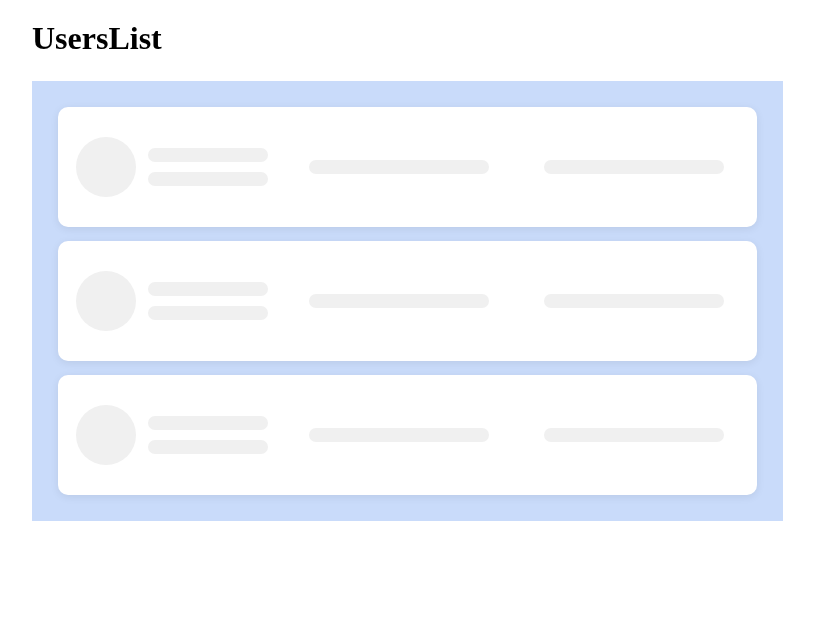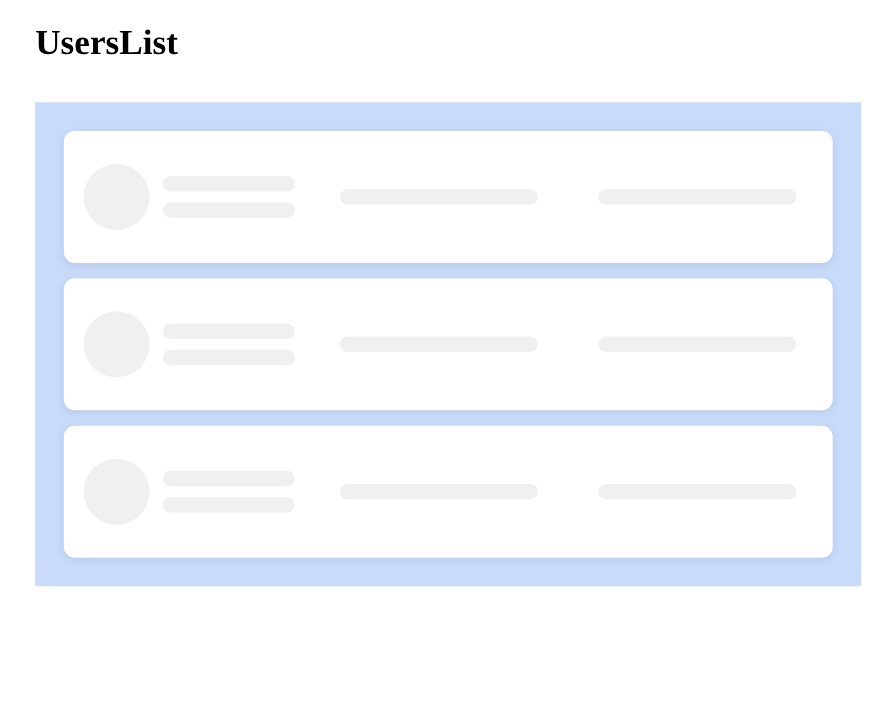--- a/index.html
+++ b/index.html
@@ -9,21 +9,21 @@
     }
     body {
       font-family: Georgia, 'Times New Roman', serif;
       background: #ffffff;
       padding: 10px 0;
     }
     .page-title {
       font-size: 32px;
       font-weight: bold;
       color: #000000;
-      padding: 10px 32px 36px 32px;
+      padding: 10px 32px 24px 32px;
     }
     .container {
       background: #c9dbfa;
       padding: 26px;
       margin: 0 32px;
       width: 751px;
     }
     .card {
       background: #ffffff;
       border-radius: 10px;

